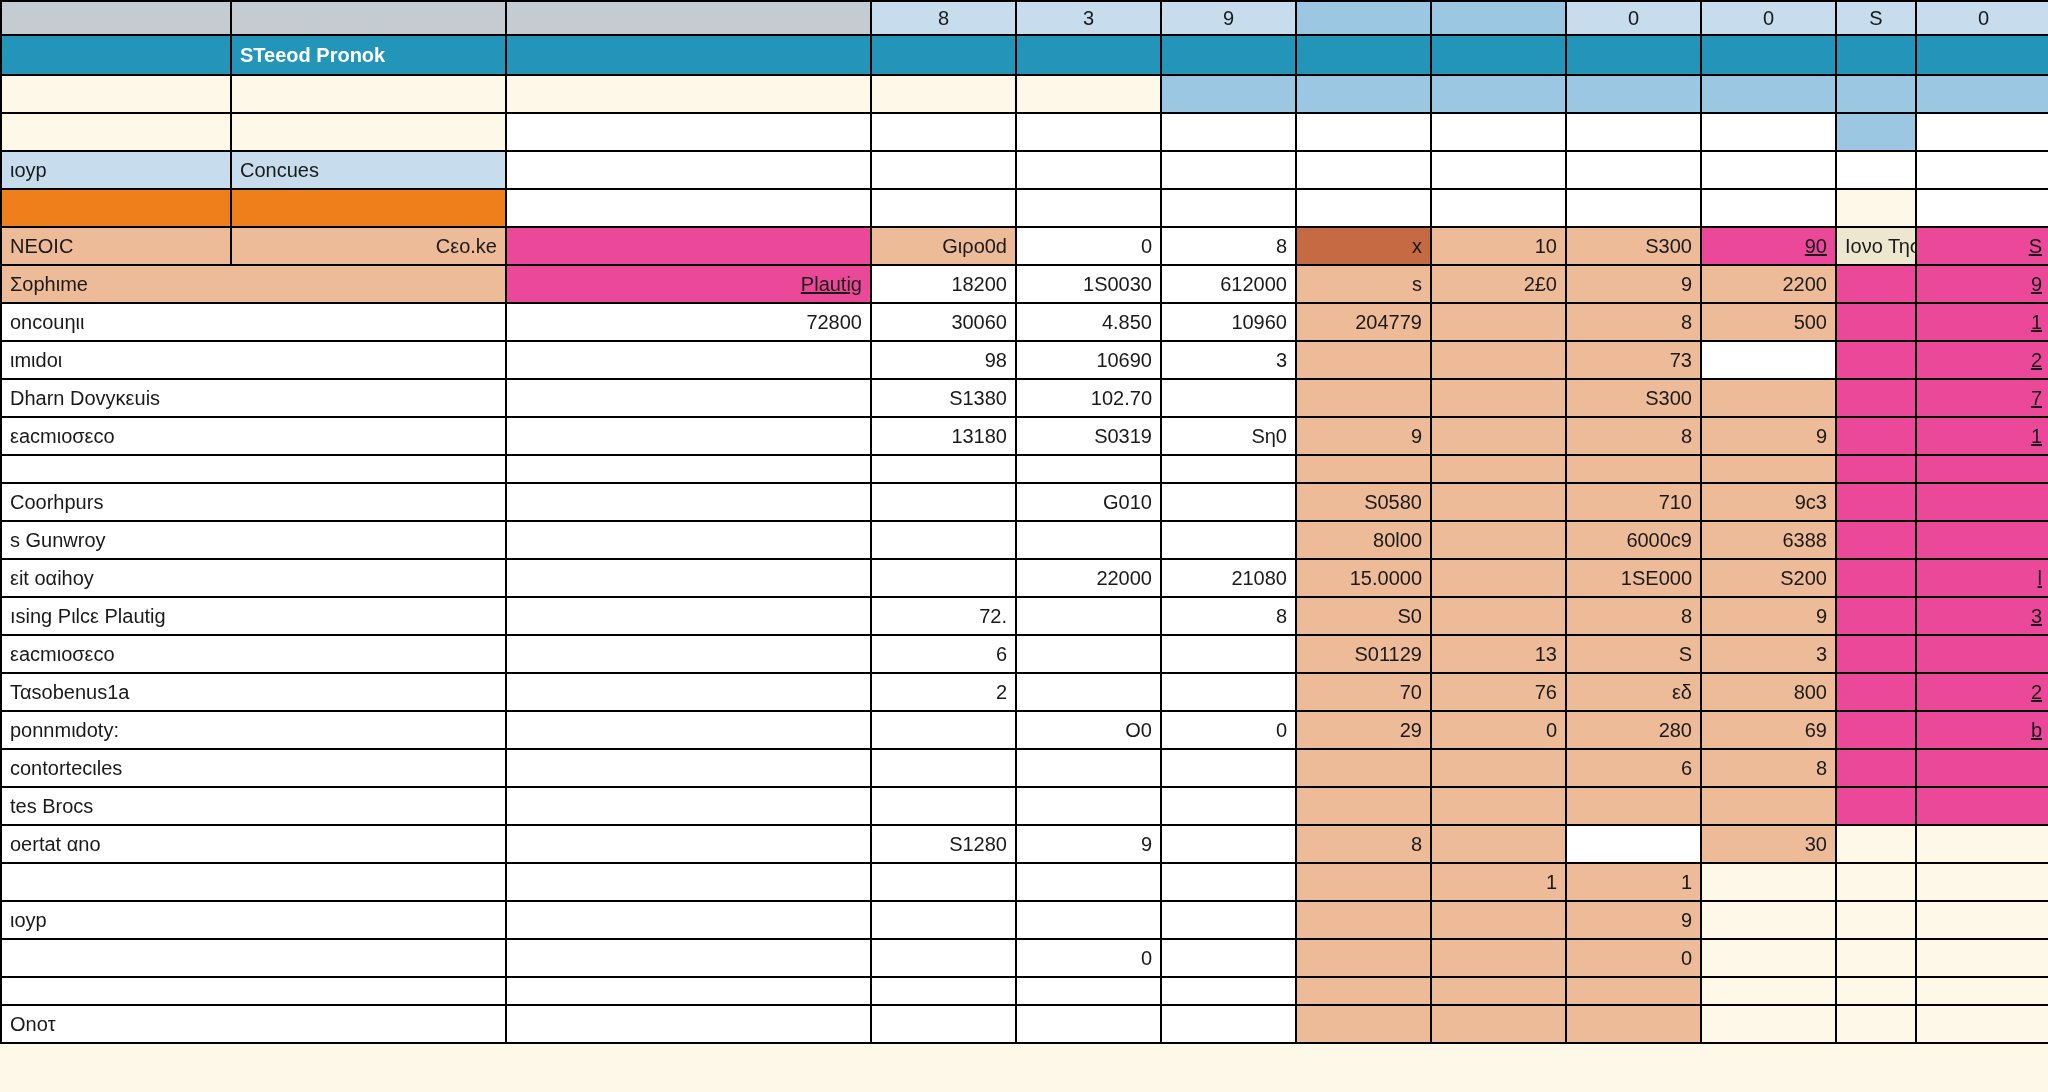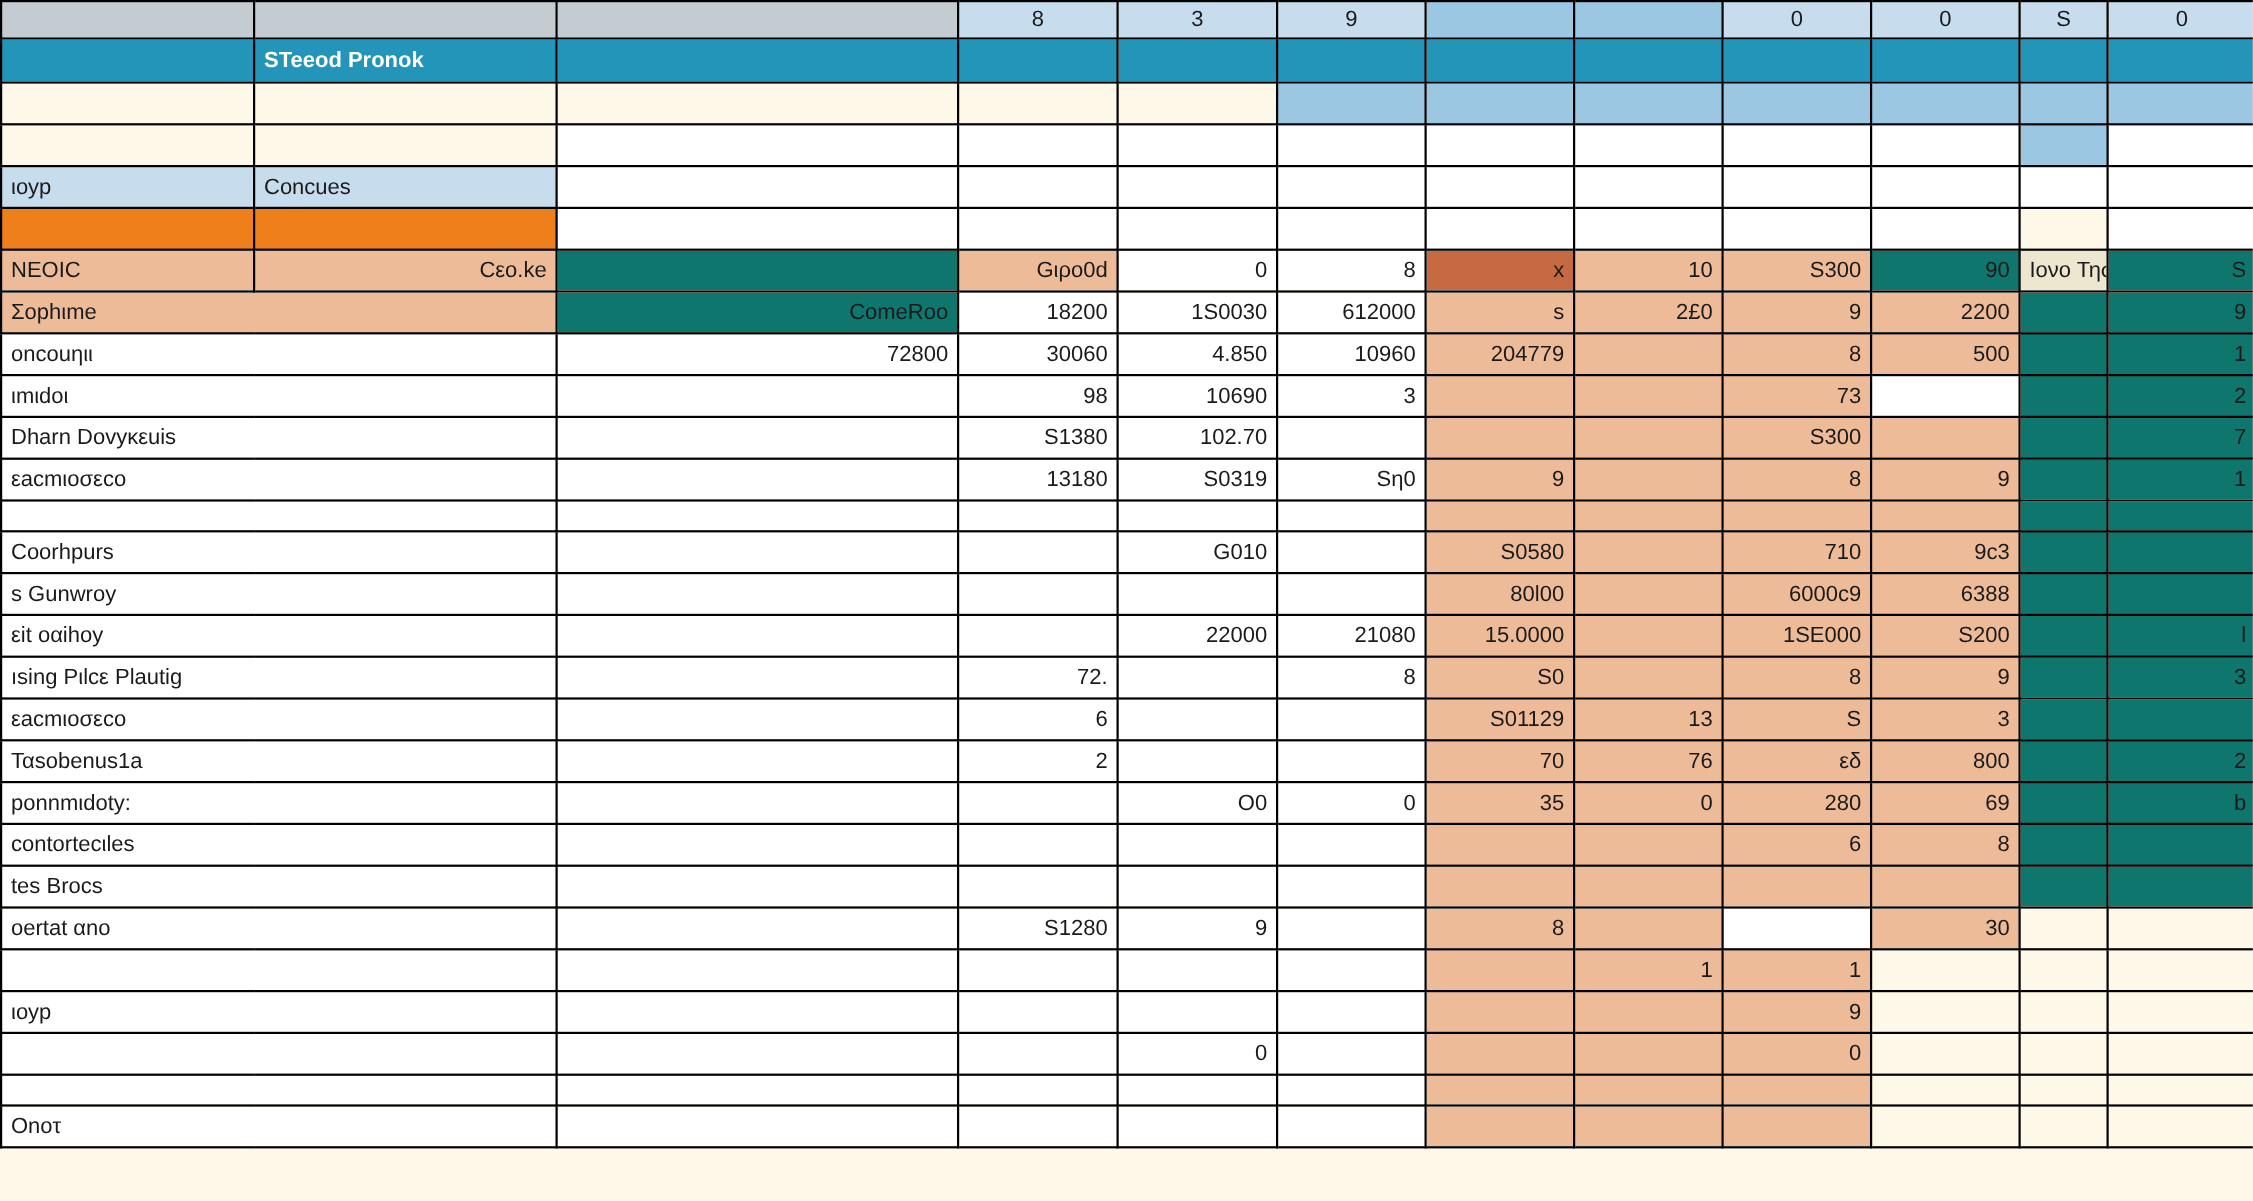--- a/index.html
+++ b/index.html
@@ -43,21 +43,21 @@
   col.c10 { width: 80px; }
   col.c11 { width: 135px; }
 
   
   .f-headergray { background: #c4cbd1; }
   .f-lightblue { background: #c7dded; }
   .f-skyblue  { background: #9cc7e3; }
   .f-teal     { background: #2395b8; color: #fff; font-weight: bold; }
   .f-orange   { background: #ef7f1a; }
   .f-peach    { background: #eebb99; }
-  .f-green    { background: #0f766e; }
+  .f-green    { background: #ec4899; text-decoration: underline; }
   .f-cream    { background: #fdf8e8; }
   .f-white    { background: #ffffff; }
   .f-beige    { background: #eee7cf; }
   .f-orangeD  { background: #c66a43; }
 
   
   tr.topstrip td { height: 34px; }
   tr.tealrow td { height: 40px; font-weight: bold; }
   tr.spacer td { height: 28px; }
 </style>
@@ -181,21 +181,21 @@
     <td class="f-orangeD">x</td>
     <td class="f-peach">10</td>
     <td class="f-peach">S300</td>
     <td class="f-green">90</td>
     <td class="f-beige label">Ιονο Τησει</td>
     <td class="f-green">S</td>
   </tr>
 
   <tr>
     <td class="f-peach label" colspan="2">Σophιme</td>
-    <td class="f-green">ComeRoo</td>
+    <td class="f-green">Plautig</td>
     <td class="f-white">18200</td>
     <td class="f-white">1S0030</td>
     <td class="f-white">612000</td>
     <td class="f-peach">s</td>
     <td class="f-peach">2£0</td>
     <td class="f-peach">9</td>
     <td class="f-peach">2200</td>
     <td class="f-green"></td>
     <td class="f-green">9</td>
   </tr>
@@ -353,21 +353,21 @@
     <td class="f-green"></td>
     <td class="f-green">2</td>
   </tr>
 
   <tr>
     <td class="f-white label" colspan="2">ponnmιdoty:</td>
     <td class="f-white"></td>
     <td class="f-white"></td>
     <td class="f-white">O0</td>
     <td class="f-white">0</td>
-    <td class="f-peach">35</td>
+    <td class="f-peach">29</td>
     <td class="f-peach">0</td>
     <td class="f-peach">280</td>
     <td class="f-peach">69</td>
     <td class="f-green"></td>
     <td class="f-green">b</td>
   </tr>
 
   <tr>
     <td class="f-white label" colspan="2">contortecιles</td>
     <td class="f-white"></td>

